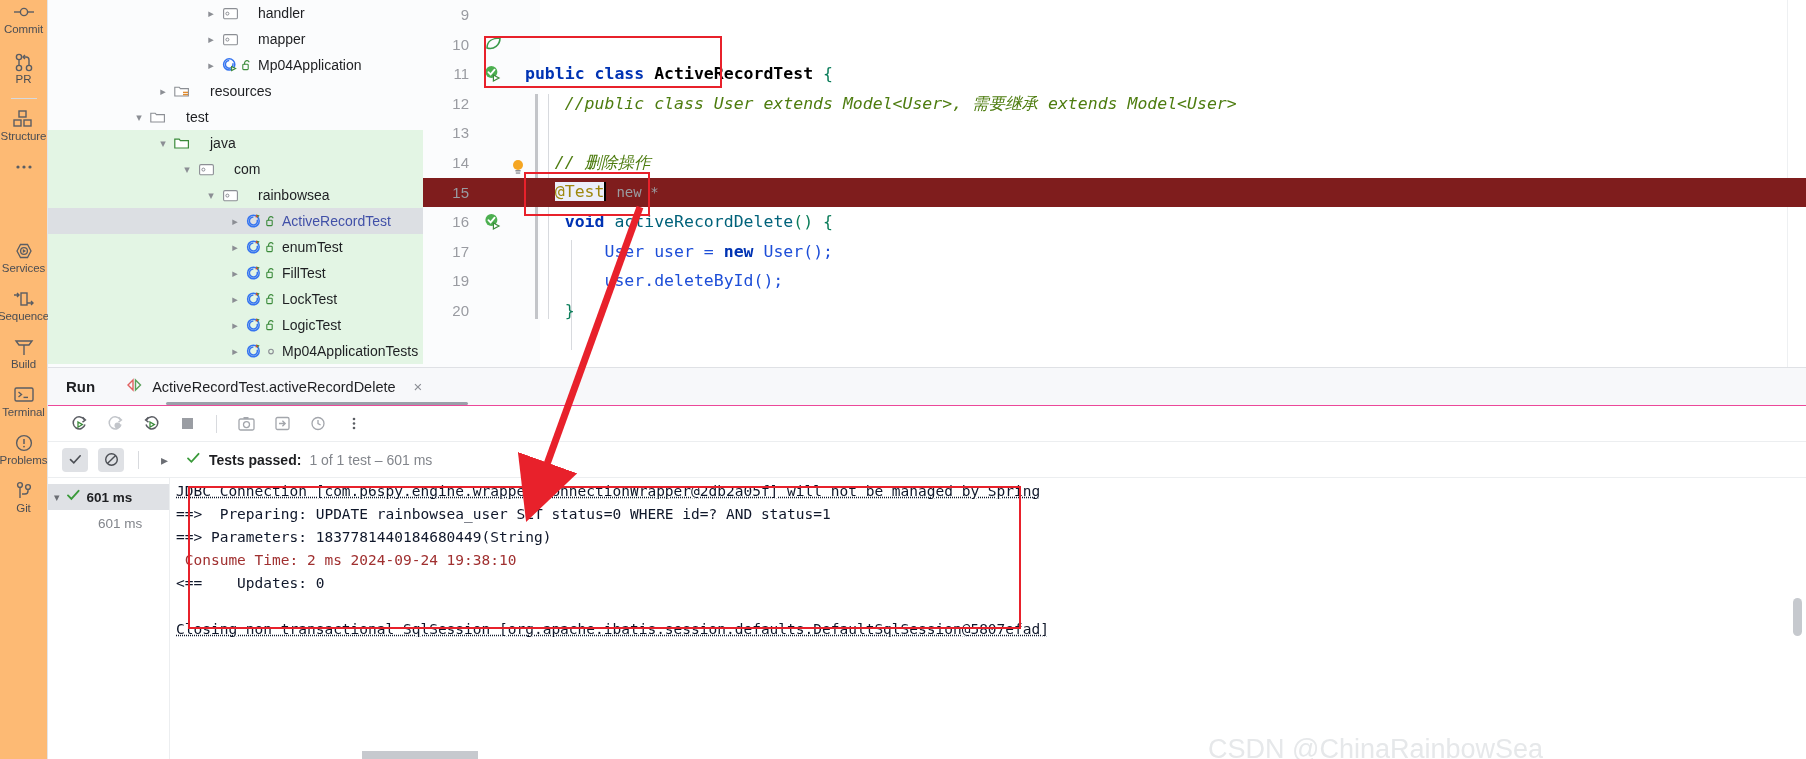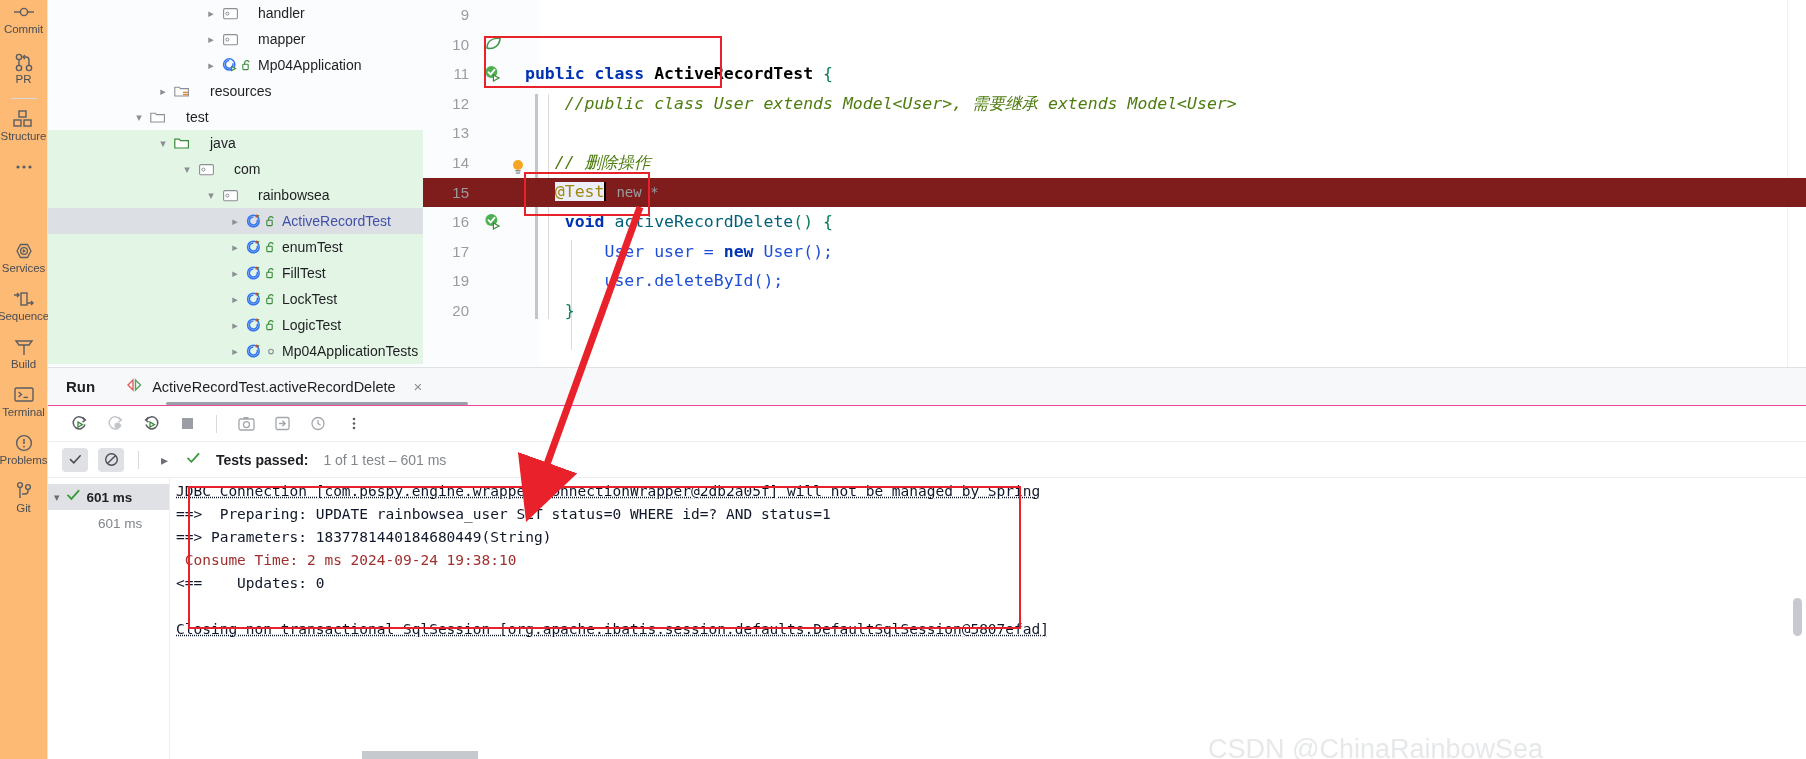--- a/index.html
+++ b/index.html
@@ -147,21 +147,21 @@
     padding-left: 14px; gap: 10px;
     border-bottom: 1px solid #eceef0;
     background: #ffffff;
   }
   .sq-btn {
     width: 26px; height: 24px; border-radius: 4px; background: #dfe1e5;
     display: flex; align-items: center; justify-content: center;
   }
   .vdiv { width: 1px; height: 18px; background: #d8dade; margin: 0 4px; }
   .chev-right { color: #6b6e74; font-size: 14px; padding: 0 8px; }
-  .tests-passed { font-size: 14px; color: #1e1f22; display: flex; align-items: center; gap: 15px; }
+  .tests-passed { font-size: 14px; color: #1e1f22; display: flex; align-items: center; gap: 8px; }
   .tests-passed b { font-weight: bold; }
   .tp-dim { color: #82858b; }
 
   .run-body { display: flex; height: 282px; }
   .test-tree {
     width: 122px; flex: 0 0 122px;
     padding-top: 6px;
     border-right: 1px solid #eceef0;
     background: #fff;
   }

